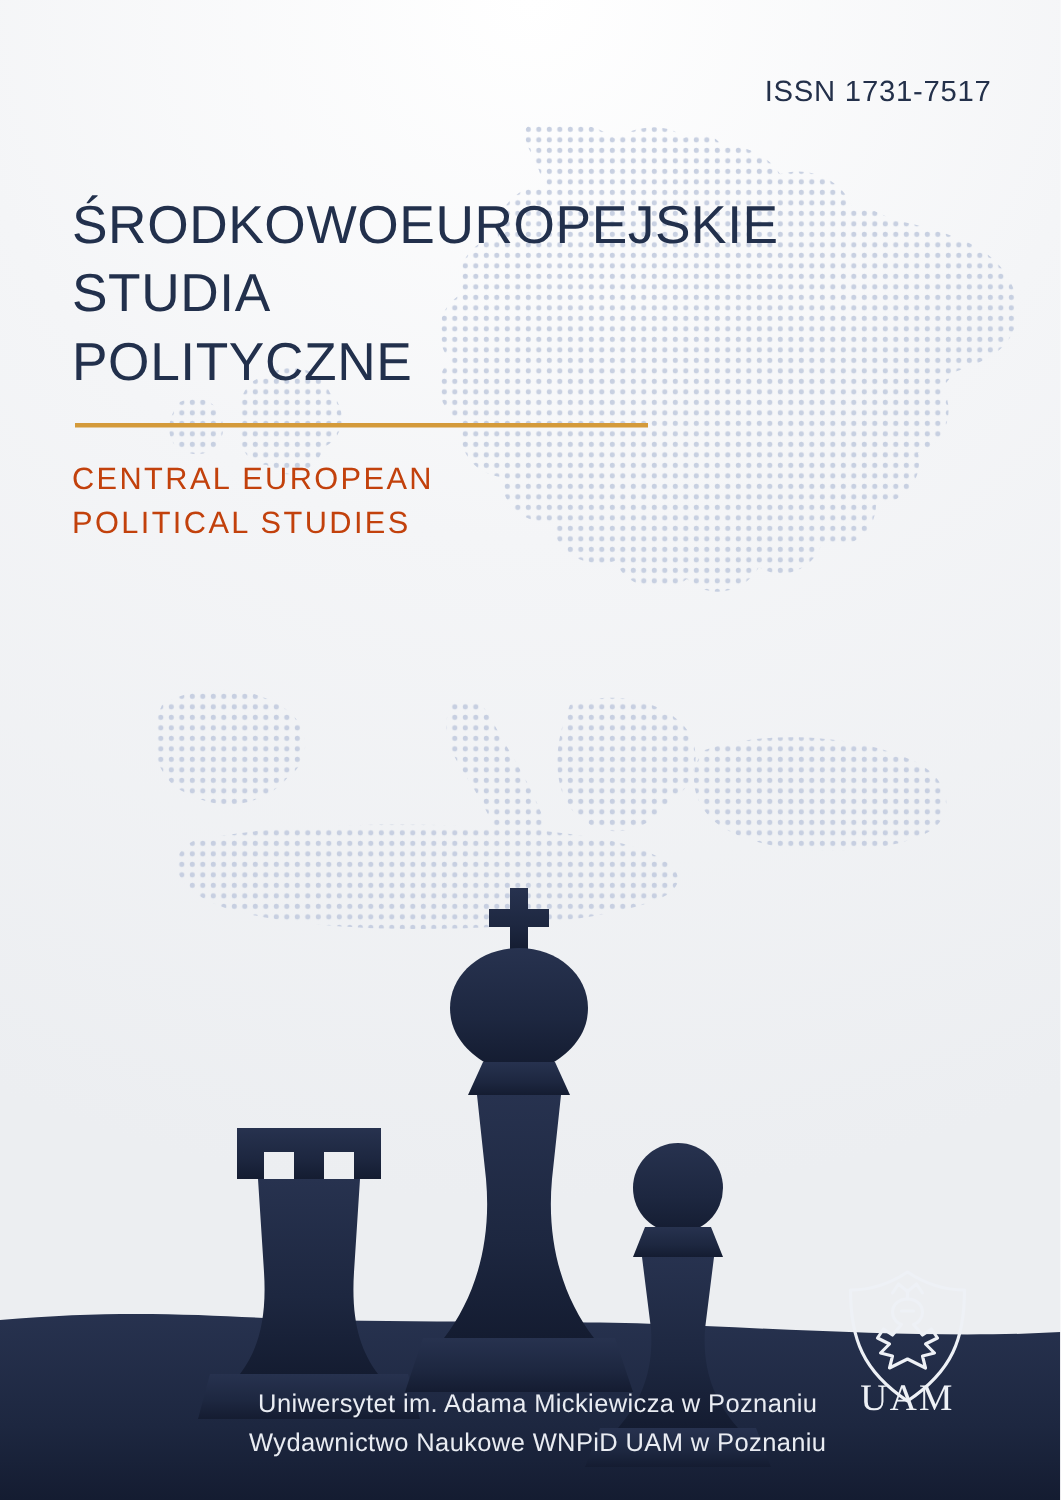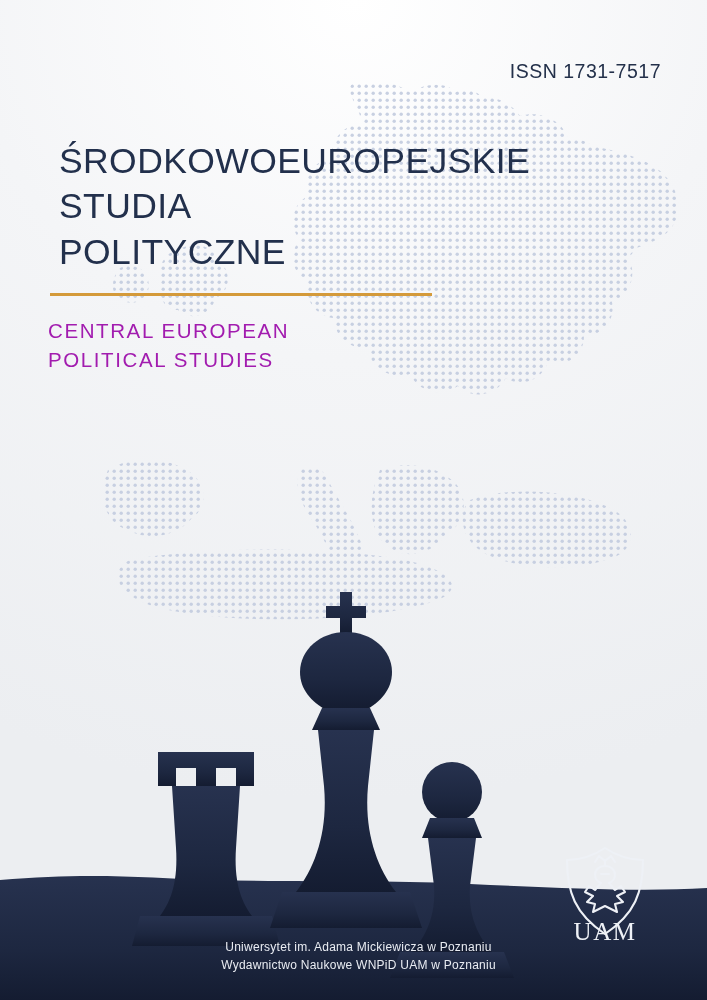--- a/index.html
+++ b/index.html
@@ -38,67 +38,67 @@
   .chess-layer {
     position: absolute;
     left: 0;
     bottom: 0;
     width: 707px;
     height: 420px;
   }
 
   .issn {
     position: absolute;
-    top: 60px;
+    top: 50px;
     right: 46px;
     font-size: 19.5px;
     letter-spacing: 0.5px;
     color: #23304a;
     font-weight: 400;
   }
 
   .title-block {
     position: absolute;
     left: 48px;
     top: 128px;
     width: 470px;
   }
   .title-pl {
     color: #22304c;
     font-size: 35.5px;
     line-height: 1.28;
     font-weight: 400;
     letter-spacing: 0.4px;
-    margin: 11px;
+    margin: 0;
     white-space: pre-line;
   }
   .rule {
     width: 382px;
     height: 3px;
     background: #d49a3a;
     margin: 18px 0 20px 2px;
   }
   .title-en {
-    color: #a21caf;
+    color: #c2410c;
     font-size: 20.5px;
     line-height: 1.42;
     letter-spacing: 1.6px;
     font-weight: 400;
     margin: 0;
     white-space: pre-line;
   }
 
   .publisher {
     position: absolute;
     left: 0;
     right: 0;
     bottom: 26px;
     text-align: center;
     color: #e9ecf2;
-    font-size: 12px;
+    font-size: 17px;
     line-height: 1.5;
     letter-spacing: 0.25px;
     white-space: pre-line;
     padding-left: 10px;
   }
 
   .uam-logo {
     position: absolute;
     right: 48px;
     bottom: 52px;

